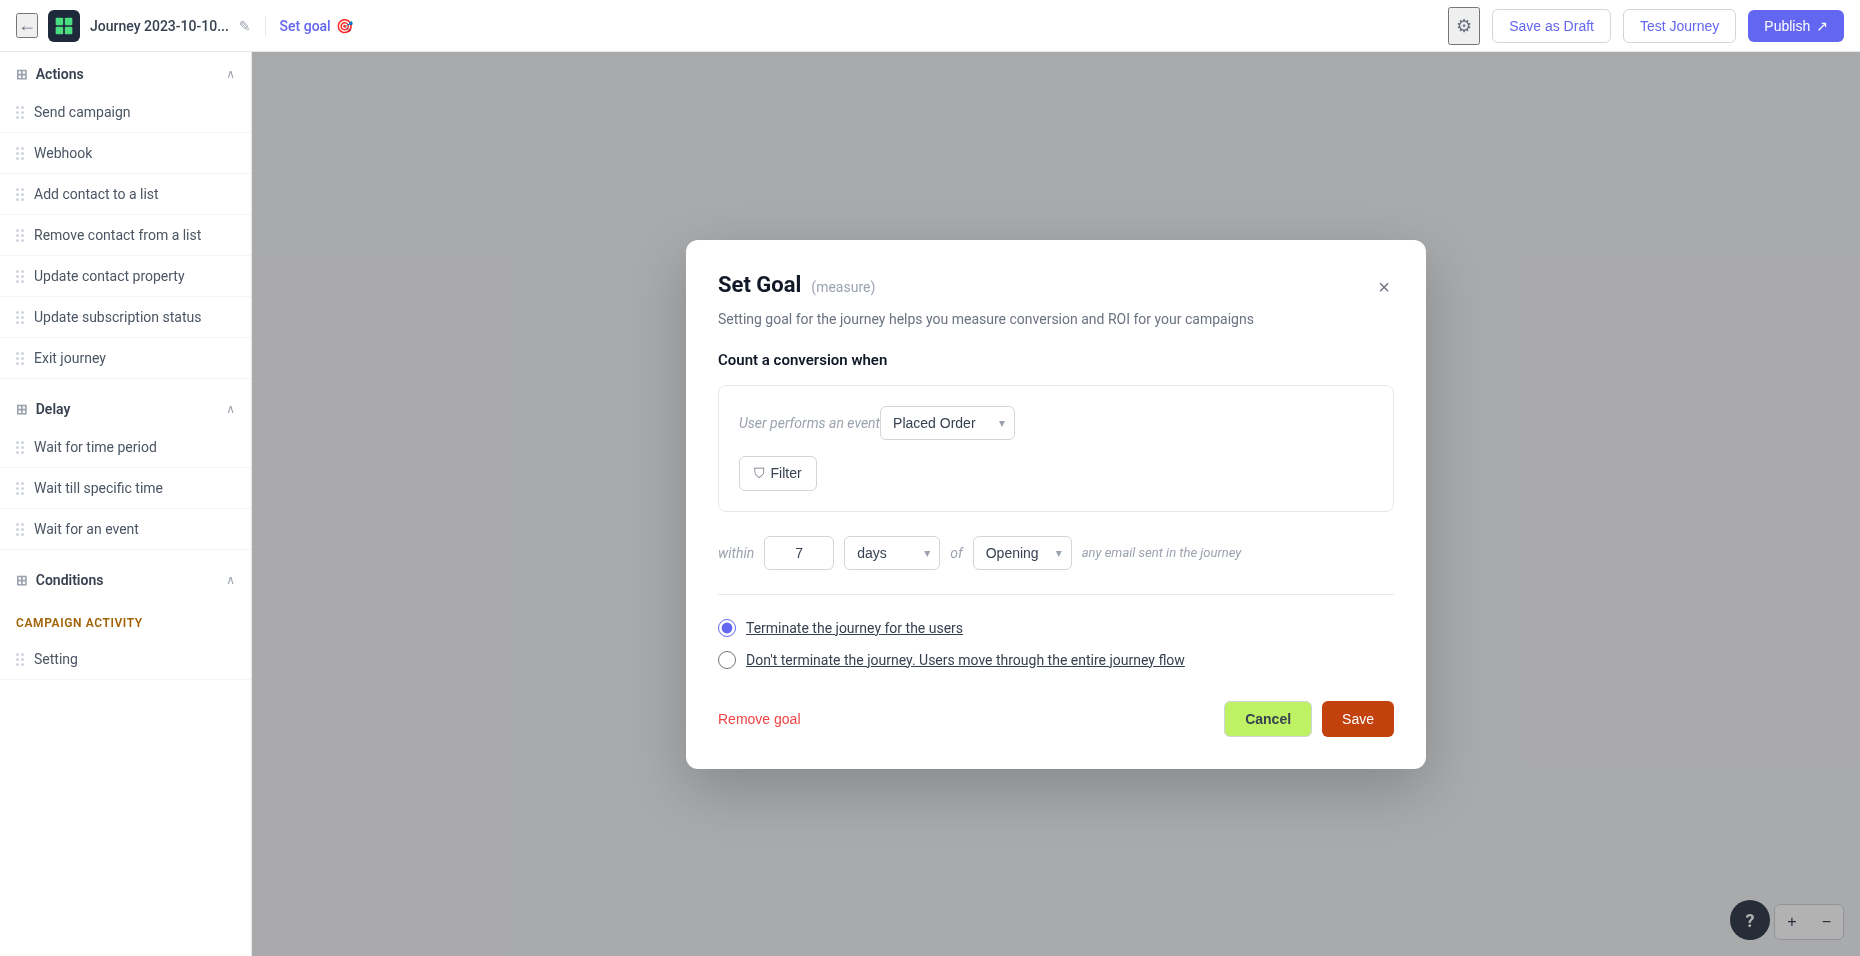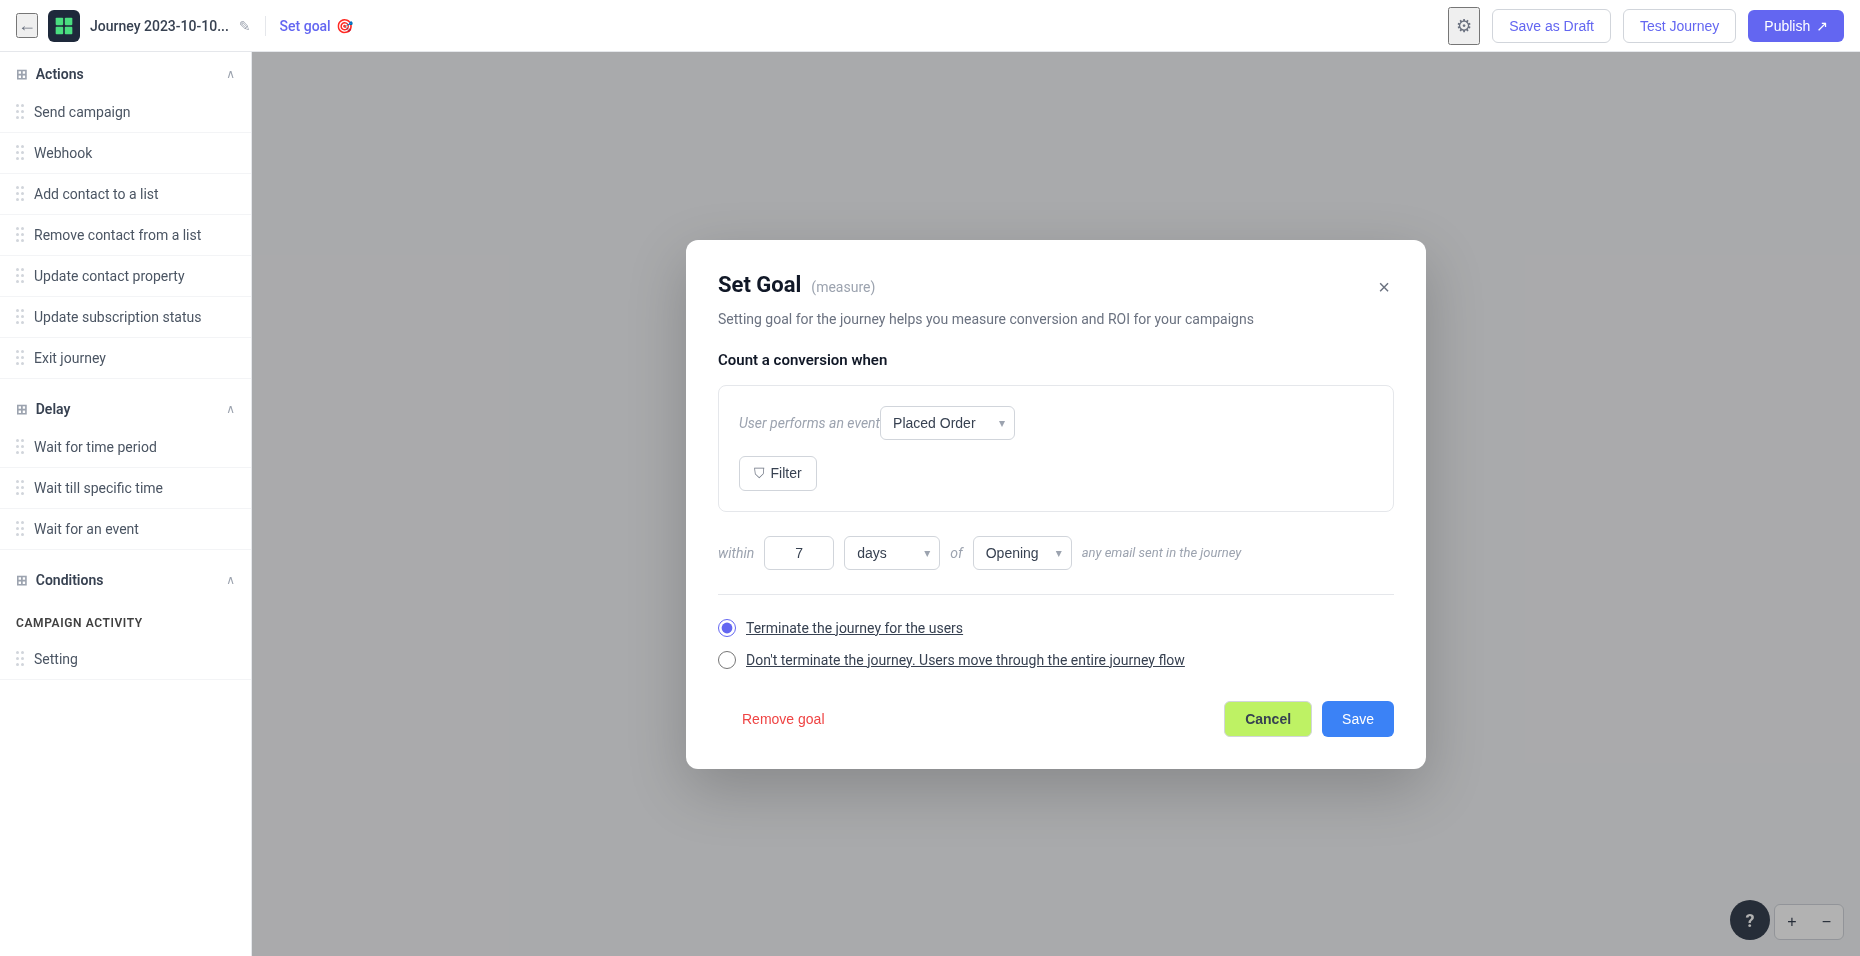--- a/index.html
+++ b/index.html
@@ -26,25 +26,25 @@
 
     
     .main-layout { display: flex; flex: 1; overflow: hidden; }
 
     
     .sidebar { width: 252px; background: #fff; border-right: 1px solid #e5e7eb; overflow-y: auto; flex-shrink: 0; }
     .sidebar-section-header { display: flex; align-items: center; justify-content: space-between; padding: 14px 16px 10px 16px; }
     .sidebar-section-title { display: flex; align-items: center; gap: 8px; font-size: 14px; font-weight: 600; color: #374151; }
     .sidebar-section-icon { color: #9ca3af; font-size: 14px; }
     .sidebar-chevron { color: #9ca3af; font-size: 12px; }
-    .sidebar-item { display: flex; gap: 10px; padding: 12px 16px; cursor: pointer; color: #4b5563; font-size: 14px; border-bottom: 1px solid #f3f4f6; }
+    .sidebar-item { display: flex; align-items: center; gap: 10px; padding: 12px 16px; cursor: pointer; color: #4b5563; font-size: 14px; border-bottom: 1px solid #f3f4f6; }
     .drag-dots { display: grid; grid-template-columns: 1fr 1fr; gap: 2px; }
     .drag-dot { width: 3px; height: 3px; background: #d1d5db; border-radius: 50%; }
     .subsection-header { padding: 14px 16px 8px 16px; }
-    .subsection-title { font-size: 12px; font-weight: 600; color: #404040; text-transform: uppercase; letter-spacing: 0.05em; }
+    .subsection-title { font-size: 12px; font-weight: 600; color: #a16207; text-transform: uppercase; letter-spacing: 0.05em; }
 
     
     .content-area { flex: 1; background: #f3f4f6; position: relative; display: flex; align-items: center; justify-content: center; }
 
     
     .zoom-controls { position: absolute; bottom: 16px; right: 16px; display: flex; align-items: center; gap: 0; border: 1px solid #d1d5db; border-radius: 6px; background: #fff; overflow: hidden; }
     .zoom-btn { padding: 8px 12px; cursor: pointer; font-size: 16px; color: #374151; border: none; background: none; }
     .zoom-divider { width: 1px; height: 100%; background: #e5e7eb; }
 
     
@@ -86,24 +86,24 @@
 
     
     .decision-label { font-size: 15px; font-weight: 600; color: #111827; margin-bottom: 16px; }
     .radio-group { display: flex; flex-direction: column; gap: 14px; }
     .radio-option { display: flex; align-items: center; gap: 10px; cursor: pointer; }
     .radio-input { width: 18px; height: 18px; accent-color: #6366f1; cursor: pointer; }
     .radio-label { font-size: 14px; color: #374151; text-decoration: underline; }
 
     
     .modal-footer { display: flex; align-items: center; justify-content: space-between; margin-top: 32px; }
-    .remove-goal-btn { background: none; border: none; color: #ef4444; font-size: 14px; cursor: pointer; font-weight: 500; margin-left: 24px; }
+    .remove-goal-btn { background: none; border: none; color: #ef4444; font-size: 14px; cursor: pointer; font-weight: 500; }
     .footer-right { display: flex; gap: 10px; }
     .cancel-btn { background: #bef264; border: 1px solid #d1d5db; border-radius: 6px; padding: 9px 20px; font-size: 14px; color: #374151; cursor: pointer; font-weight: bold; }
-    .save-btn { background: #3b82f6; border: none; border-radius: 6px; padding: 9px 20px; font-size: 14px; color: #fff; cursor: pointer; font-weight: 500; }
+    .save-btn { background: #c2410c; border: none; border-radius: 6px; padding: 9px 20px; font-size: 14px; color: #fff; cursor: pointer; font-weight: 500; }
   </style>
 </head>
 <body>
 
 <nav class="top-nav">
   <div class="top-nav-left">
     <button class="back-btn">←</button>
     <div class="app-logo">
       <svg viewBox="0 0 24 24" fill="none" xmlns="http://www.w3.org/2000/svg">
         <rect x="2" y="2" width="9" height="9" rx="1" fill="#4ade80"></rect>

